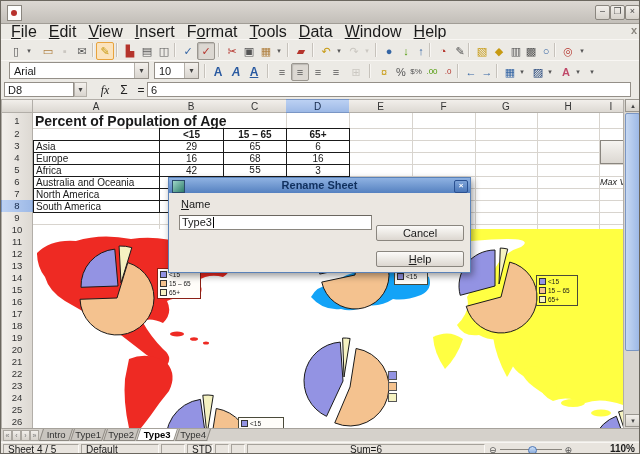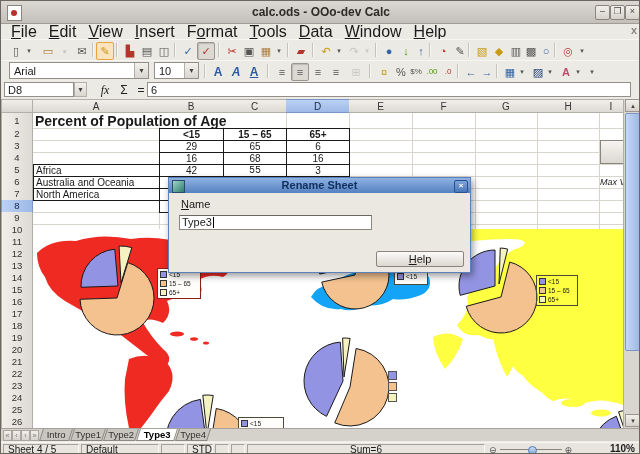--- a/index.html
+++ b/index.html
@@ -107,21 +107,20 @@
   #zoomslider .track{height:1px;background:#8a867f;width:62px;margin:0 3px;position:relative;}
   #zoomslider .knob{position:absolute;left:28px;top:-3px;width:7px;height:7px;border-radius:50%;background:linear-gradient(#cfe0f6,#7fa4d8);border:1px solid #4a76b8;}
 </style>
 </head>
 <body>
 
 <div id="app">
 
   <div class="abs" id="titlebar">
     <div id="app-icon"></div>
-    <div class="title">calc.ods - OOo-dev Calc</div>
     <div class="winbtn" style="left:594px;">–</div>
     <div class="winbtn" style="left:609px;">❐</div>
     <div class="winbtn" style="left:624px;">×</div>
   </div>
 
   <div class="abs" id="menubar">
     <span class="mi"><span></span><span class="hot">F</span><span>ile</span></span>
     <span class="mi"><span></span><span class="hot">E</span><span>dit</span></span>
     <span class="mi"><span></span><span class="hot">V</span><span>iew</span></span>
     <span class="mi"><span></span><span class="hot">I</span><span>nsert</span></span>
@@ -347,37 +346,40 @@
     </svg>
 
   </div>
 
   <div id="a1-title" style="left:34px;top:112px;width:195px;height:14px;">Percent of Population of Age</div>
 
   <div class="abs cell hd" style="left:158px;top:127px;width:65px;height:13px;">&lt;15</div>
   <div class="abs cell hd" style="left:222px;top:127px;width:64px;height:13px;">15 – 65</div>
   <div class="abs cell hd" style="left:285px;top:127px;width:64px;height:13px;">65+</div>
 
+  <div class="abs cell" style="left:32px;top:139px;width:127px;height:13px;">Asia</div>
   <div class="abs cell num" style="left:158px;top:139px;width:65px;height:13px;">29</div>
   <div class="abs cell num" style="left:222px;top:139px;width:64px;height:13px;">65</div>
   <div class="abs cell num" style="left:285px;top:139px;width:64px;height:13px;">6</div>
 
+  <div class="abs cell" style="left:32px;top:151px;width:127px;height:13px;">Europe</div>
   <div class="abs cell num" style="left:158px;top:151px;width:65px;height:13px;">16</div>
   <div class="abs cell num" style="left:222px;top:151px;width:64px;height:13px;">68</div>
   <div class="abs cell num" style="left:285px;top:151px;width:64px;height:13px;">16</div>
 
   <div class="abs cell" style="left:32px;top:163px;width:127px;height:14px;">Africa</div>
   <div class="abs cell num" style="left:158px;top:163px;width:65px;height:13px;">42</div>
   <div class="abs cell num" style="left:222px;top:163px;width:64px;height:13px;font-family:Liberation Mono, monospace;">55</div>
   <div class="abs cell num" style="left:285px;top:163px;width:64px;height:13px;">3</div>
 
   <div class="abs cell" style="left:32px;top:175px;width:127px;height:13px;">Australia and Oceania</div>
   <div class="abs cell" style="left:158px;top:175px;width:65px;height:13px;"></div>
   <div class="abs cell" style="left:32px;top:187px;width:127px;height:13px;">North America</div>
   <div class="abs cell" style="left:158px;top:187px;width:65px;height:13px;"></div>
+  <div class="abs cell" style="left:32px;top:199px;width:127px;height:13px;">South America</div>
   <div class="abs cell" style="left:158px;top:199px;width:65px;height:13px;"></div>
 
   <div id="r-button" style="left:599px;top:139px;width:40px;height:24px;">R</div>
   <div id="max-note" style="left:599px;top:176px;">Max V</div>
 
   <div class="legend" style="left:156px;top:267px;width:38px;border-color:#8b1f14;">
     <div class="li">
         <span class="sq" style="background:#9393e3"></span>
         <span class="lt">&lt;15</span>
       </div>
@@ -424,20 +426,21 @@
 
   <div class="abs" id="dialog">
     <div id="dlg-title">Rename Sheet</div>
     <div id="dlg-icon"></div>
     <div id="dlg-close">×</div>
     <div id="dlg-name-label"><span class="hot">N</span><span>ame</span></div>
     <div id="dlg-input">
         <span>Type3</span>
         <span class="caret"></span>
       </div>
+    <div class="dbtn" style="top:47px;">Cancel</div>
     <div class="dbtn" style="top:73px;"><span class="hot">H</span><span>elp</span></div>
   </div>
 
   <div class="abs" id="vscroll">
     <div class="sbtn" style="left:1px;top:0;width:16px;height:13px;font-size:7px;line-height:12px;">▴</div>
     <div id="vthumb" style="top:14px;height:238px;"></div>
     <div class="sbtn" style="left:1px;top:315px;width:16px;height:13px;font-size:7px;line-height:12px;">▾</div>
   </div>
 
   <div class="abs" id="tabbar">

